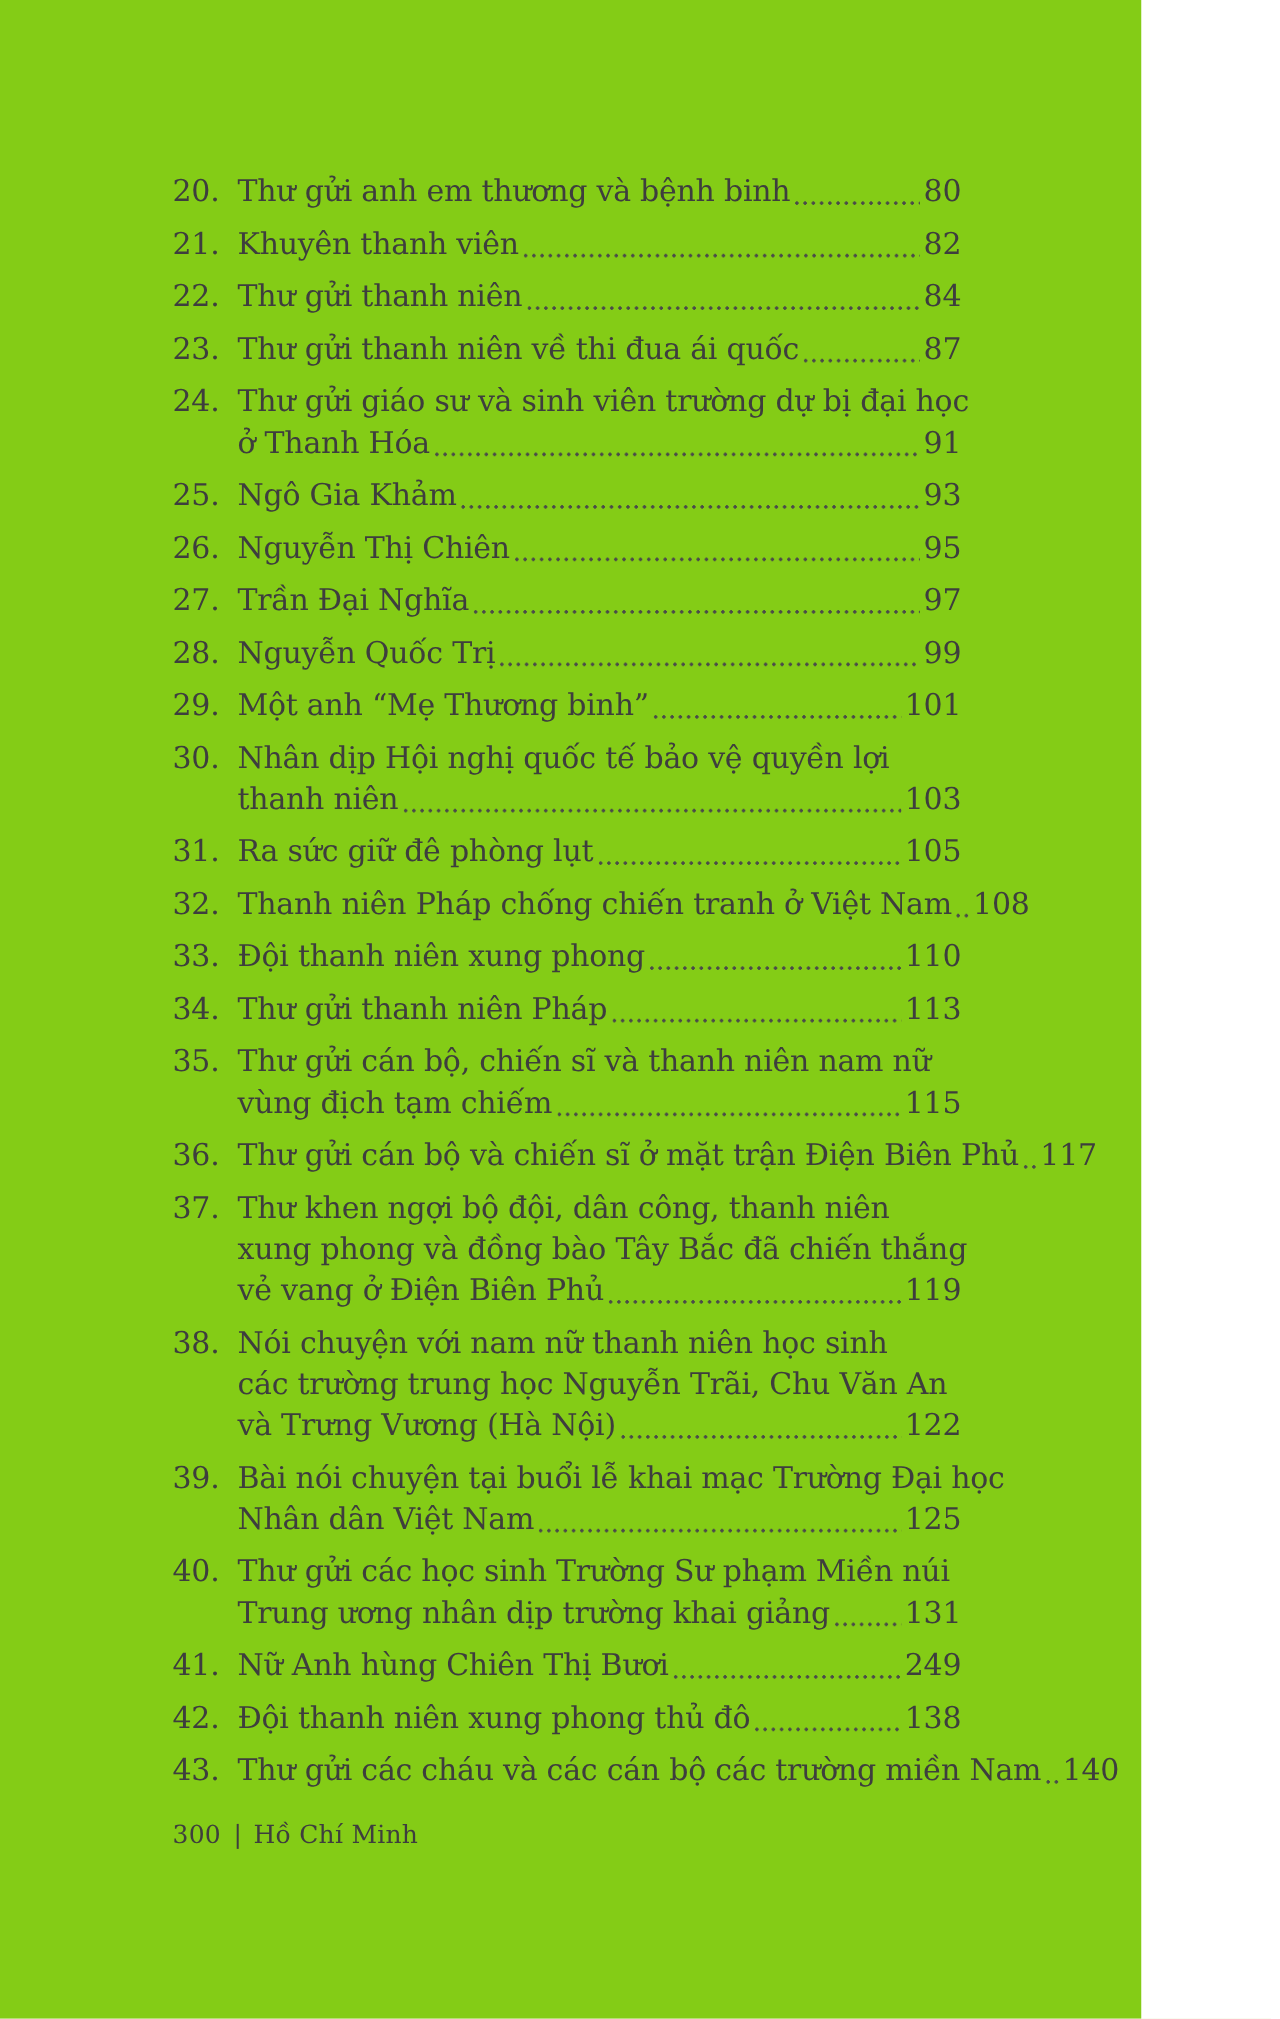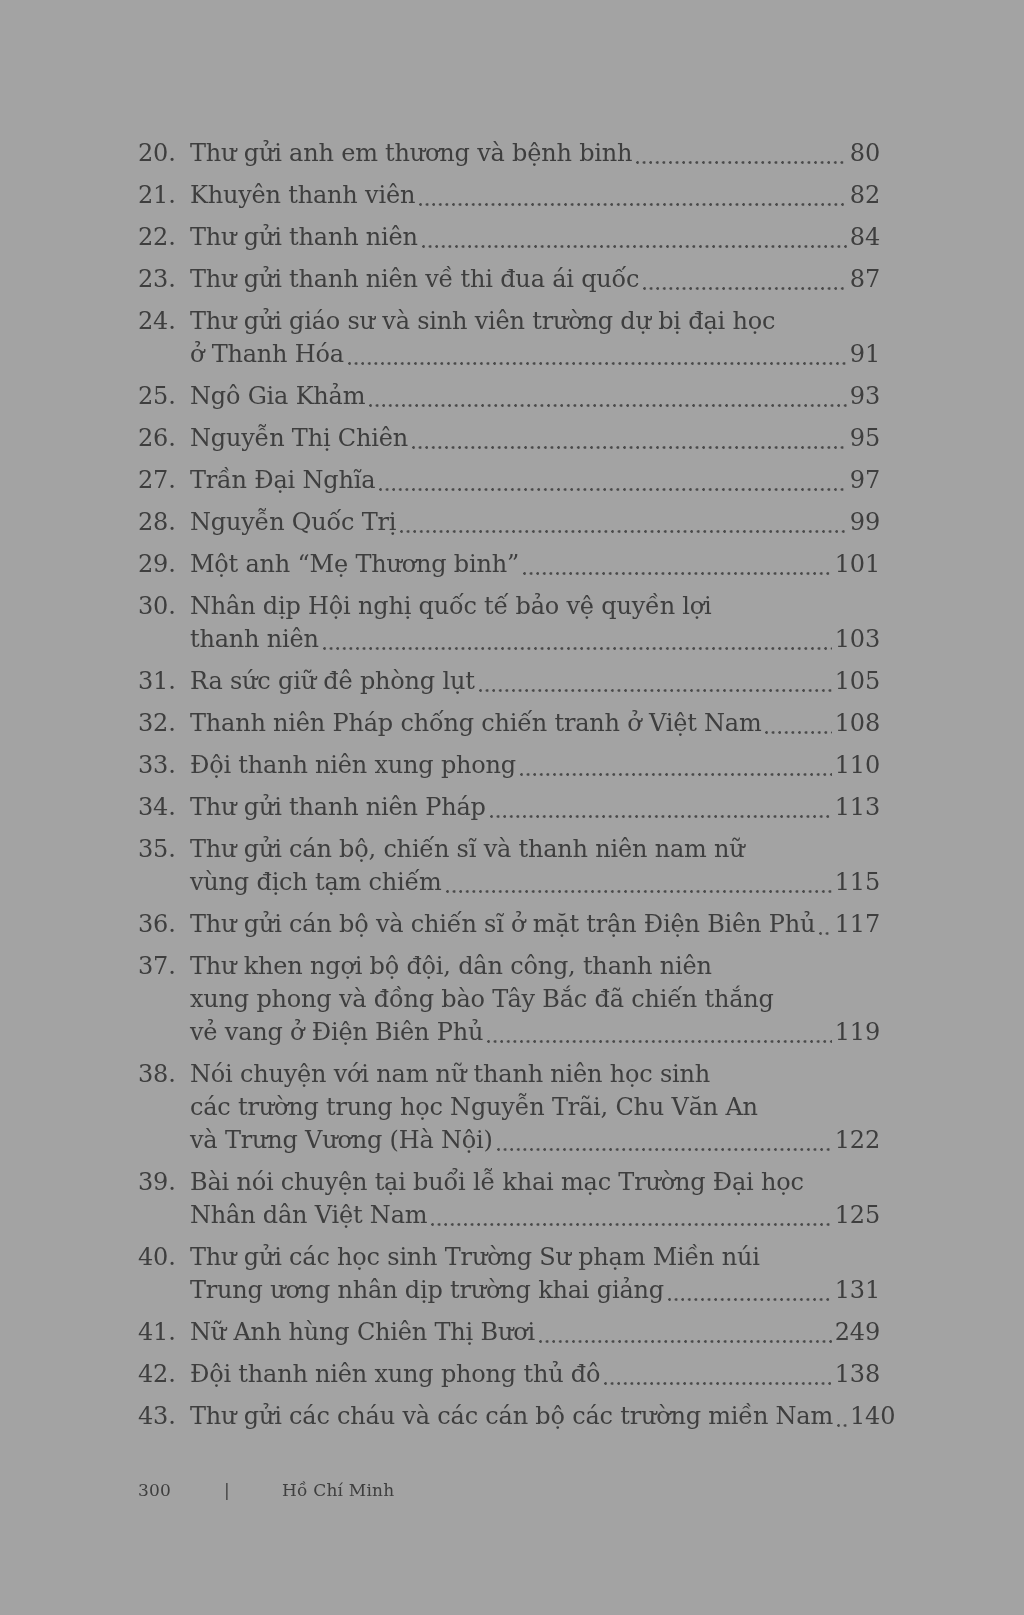--- a/index.html
+++ b/index.html
@@ -10,24 +10,24 @@
   }
   body {
     width: 1024px;
     height: 1615px;
     font-family: "DejaVu Serif", "Liberation Serif", serif;
     color: #3e3e3e;
     -webkit-font-smoothing: antialiased;
   }
   .page {
     box-sizing: border-box;
-    width: 1024px;
+    width: 913px;
     height: 1615px;
     padding: 137px 144px 0 138px;
-    background: #a3a3a3;
+    background: #84cc16;
     overflow: hidden;
   }
   .toc {
     list-style: none;
     margin: 0;
     padding: 0;
   }
   .toc-entry {
     display: flex;
     align-items: flex-start;
@@ -64,26 +64,25 @@
     background-size: 6.6px 3px;
     background-repeat: repeat-x;
     background-position: left bottom;
   }
   .page-num {
     white-space: nowrap;
     line-height: 33px;
     padding-left: 2px;
   }
   .footer {
-    margin-top: 47px;
-    font-size: 17px;
+    margin-top: 22px;
+    font-size: 20px;
     letter-spacing: 0.2px;
     display: flex;
     align-items: baseline;
-    gap: 43px;
   }
   .footer .sep {
     padding: 0 9px 0 10px;
     font-weight: 400;
   }
   .footer .book {
   }
 </style>
 </head>
 <body>

